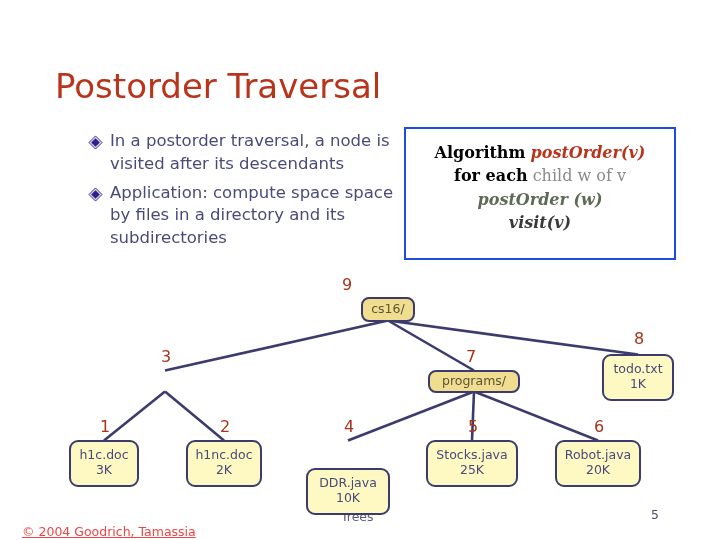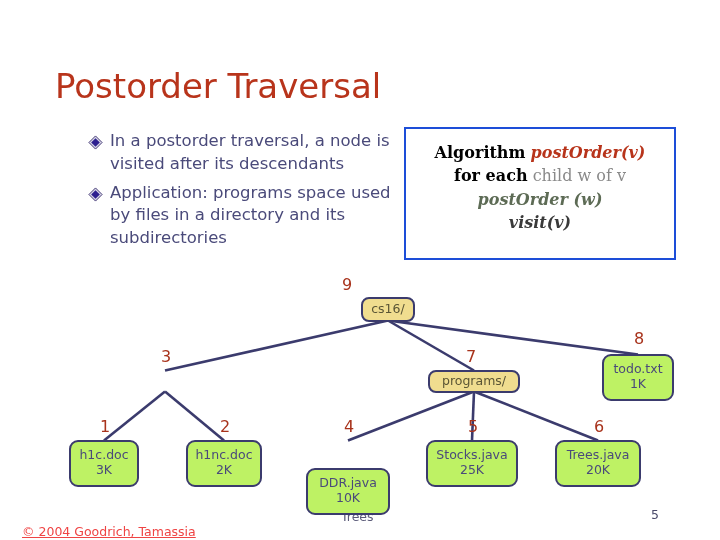--- a/index.html
+++ b/index.html
@@ -96,21 +96,21 @@
     align-items: center;
     justify-content: center;
     z-index: 3;
   }
   .node.folder {
     background: #f0dd8f;
     border-radius: 8px;
     color: #5a5535;
   }
   .node.file {
-    background: #bef264;
+    background: #fef9c3;
     color: #4a4a7a;
   }
   .node-size { display: block; }
 
   .num-label {
     position: absolute;
     color: #a8331c;
     font-size: 16px;
     font-family: "DejaVu Sans", sans-serif;
     z-index: 4;
@@ -158,21 +158,21 @@
       </span>
       <span class="bullet-text">In a postorder traversal, a node is visited after its descendants</span>
     </div>
     <div class="bullet-row">
       <span class="bullet-glyph">
         <svg viewBox="0 0 16 16" width="15" height="15">
           <polygon points="8,1 15,8 8,15 1,8" fill="#d8d8e8" stroke="#3b2f6e" stroke-width="1"></polygon>
           <polygon points="8,3.4 12.6,8 8,12.6 3.4,8" fill="#2d1f8f"></polygon>
         </svg>
       </span>
-      <span class="bullet-text">Application: programs space used by files in a directory and its subdirectories</span>
+      <span class="bullet-text">Application: compute space space by files in a directory and its subdirectories</span>
     </div>
   </div>
 
   <div id="algo-box">
     <div class="algo-line l1">
       <span class="kw">Algorithm</span>
       <span class="fname-red">postOrder(v)</span>
     </div>
     <div class="algo-line">
       <span class="kw">for each</span>
@@ -225,21 +225,21 @@
         <span>DDR.java</span>
         <span class="node-size">10K</span>
       </div>
       <div class="num-label" style="left: 344px; top: 417px;">4</div>
       <div class="node file" style="width: 92px; height: 47px; left: 426px; top: 439.5px;">
         <span>Stocks.java</span>
         <span class="node-size">25K</span>
       </div>
       <div class="num-label" style="left: 468px; top: 417px;">5</div>
       <div class="node file" style="width: 86px; height: 47px; left: 555px; top: 439.5px;">
-        <span>Trees.java</span>
+        <span>Robot.java</span>
         <span class="node-size">20K</span>
       </div>
       <div class="num-label" style="left: 594px; top: 417px;">6</div>
     </div>
 
   <div id="footer-copyright">© 2004 Goodrich, Tamassia</div>
   <div id="footer-center">Trees</div>
   <div id="footer-page">5</div>
 
 </div>

